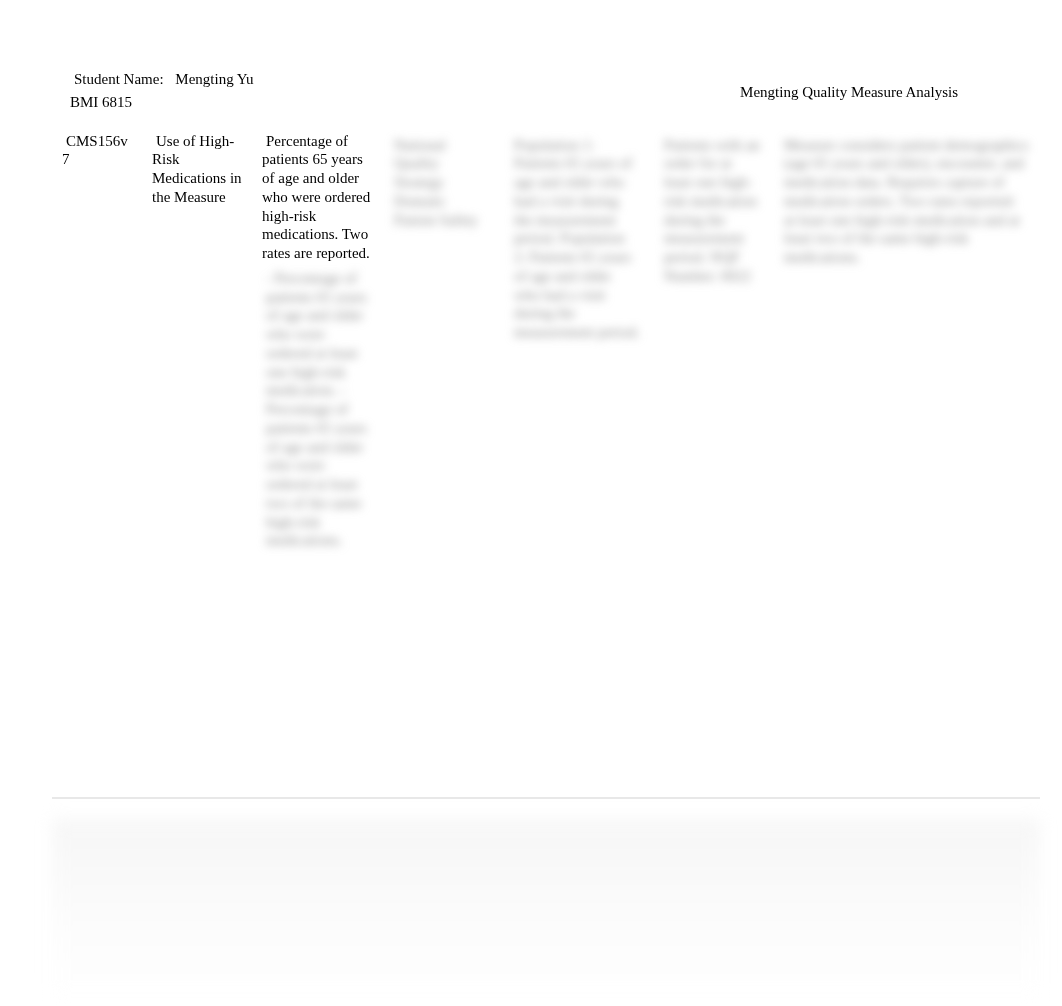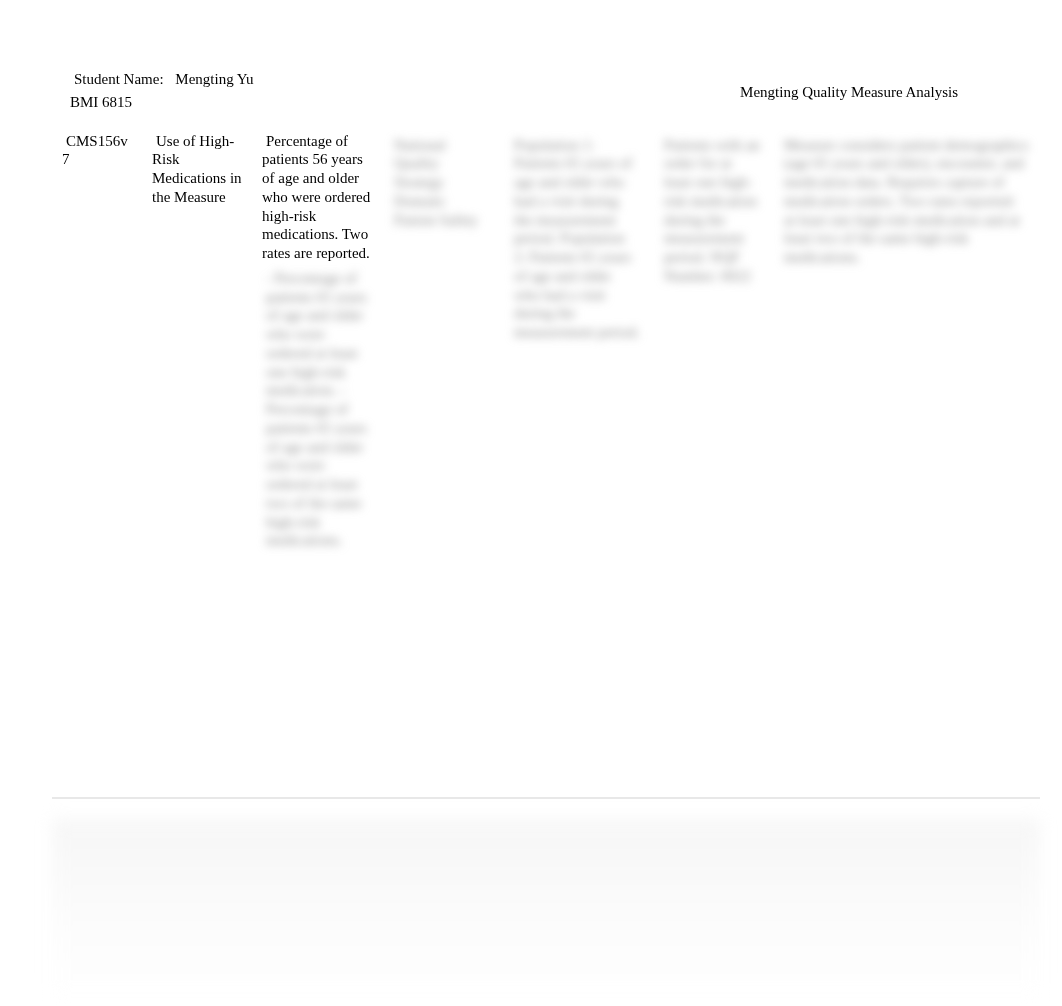--- a/index.html
+++ b/index.html
@@ -93,21 +93,21 @@
   </colgroup>
   <tbody>
       <tr class="row-border-bottom" style="height:670px;">
     <td>
       <span>CMS156v7</span>
     </td>
     <td>
       <span>Use of High-Risk Medications in the Measure</span>
     </td>
     <td>
-      <span>Percentage of patients 56 years of age and older who were ordered high-risk medications. Two rates are reported.</span>
+      <span>Percentage of patients 65 years of age and older who were ordered high-risk medications. Two rates are reported.</span>
       <div class="blurred" style="margin-top:6px;">- Percentage of patients 65 years of age and older who were ordered at least one high-risk medication. - Percentage of patients 65 years of age and older who were ordered at least two of the same high-risk medications.</div>
     </td>
     <td>
       <div class="blurred">National Quality Strategy Domain: Patient Safety</div>
     </td>
     <td>
       <div class="blurred">Population 1: Patients 65 years of age and older who had a visit during the measurement period. Population 2: Patients 65 years of age and older who had a visit during the measurement period.</div>
     </td>
     <td>
       <div class="blurred">Patients with an order for at least one high-risk medication during the measurement period. NQF Number: 0022</div>

